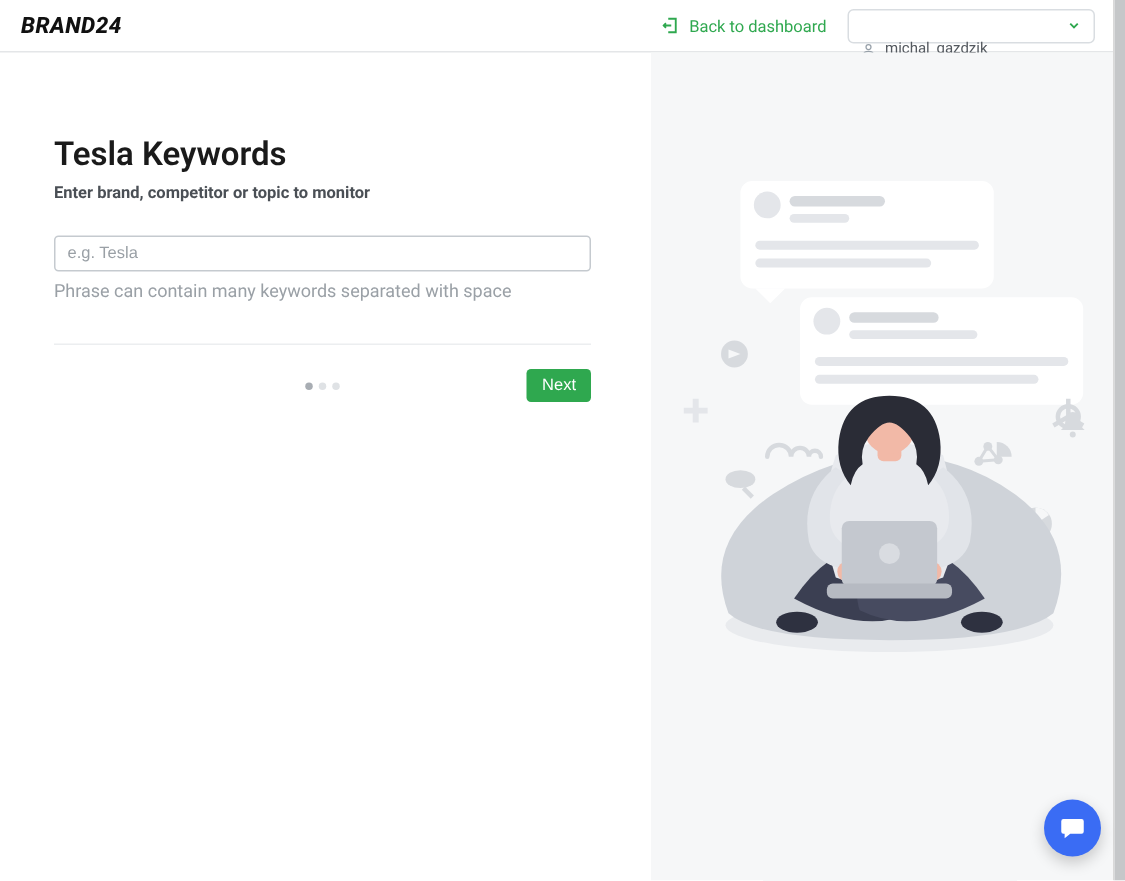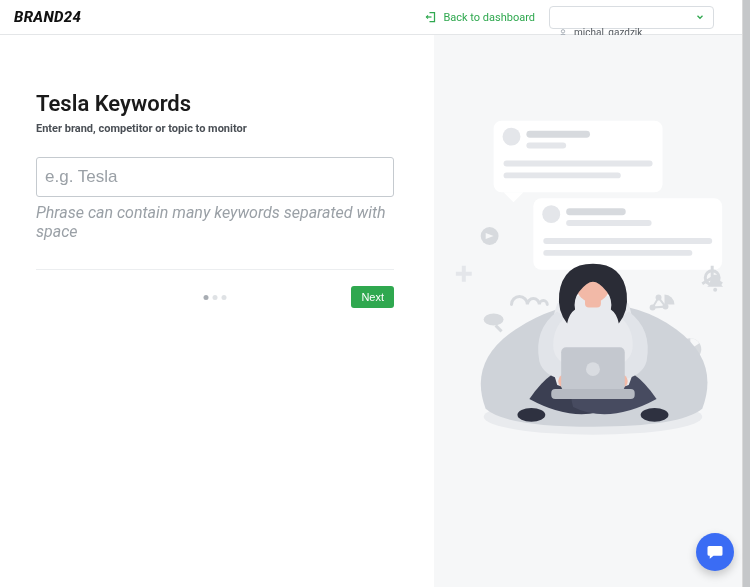--- a/index.html
+++ b/index.html
@@ -2,37 +2,37 @@
 <html><head>
 <meta charset="utf-8">
 <style>
   *{box-sizing:border-box;margin:0;padding:0;}
   html,body{width:750px;height:587px;font-family:-apple-system,BlinkMacSystemFont,"Segoe UI",Roboto,Helvetica,Arial,sans-serif;background:#fff;overflow:hidden;position:relative;}
   .page{display:flex;flex-direction:column;width:743px;height:587px;border-right:1px solid #d9d9d9;}
   
   .outrack{position:absolute;right:0;top:0;width:7px;height:587px;background:#f1f1f1;}
   .outhumb{position:absolute;right:0;top:0;width:7px;height:587px;background:#c5c7c9;border-radius:0;}
   
-  header{height:35px;display:flex;align-items:center;justify-content:space-between;padding:0 28px 0 14px;border-bottom:1px solid #e4e6e8;}
+  header{height:35px;display:flex;align-items:center;justify-content:space-between;padding:0 12px 0 14px;border-bottom:1px solid #e4e6e8;}
   .brand{font-weight:800;font-size:15px;letter-spacing:.3px;color:#111;font-style:italic;}
   .hright{display:flex;align-items:center;gap:14px;}
   .backlink{display:flex;gap:6px;color:#2fa84f;font-size:11px;text-decoration:none;}
   .backlink svg{width:12px;height:12px;}
   .userdd{display:flex;align-items:center;width:165px;height:23px;border:1px solid #d9dde1;border-radius:4px;padding:0 8px;justify-content:space-between;font-size:10px;color:#54595f;}
   .userdd .uleft{display:flex;align-items:center;gap:6px;margin-top:31px;}
   .userdd svg{width:10px;height:10px;}
   
   .body{flex:1;display:flex;min-height:0;}
   .left{width:434px;padding:56px 36px 0 36px;position:relative;}
   .right{flex:1;background:#f6f7f8;position:relative;overflow:hidden;}
   h1{font-size:22px;font-weight:600;color:#1a1a1a;margin-bottom:6px;}
   .sub{font-size:11px;color:#4a4f55;margin-bottom:22px;font-weight:bold;}
-  .kwinput{width:358px;height:40px;border:1px solid #c5cacf;border-radius:3px;padding:0 8px;font-size:17px;color:#333;background:#fff;}
+  .kwinput{width:358px;height:24px;border:1px solid #c5cacf;border-radius:3px;padding:0 8px;font-size:11px;color:#333;background:#fff;}
   .kwinput::placeholder{color:#9aa0a6;}
-  .hint{font-size:16px;color:#9aa0a6;margin-top:6px;font-style:italic;}
+  .hint{font-size:12px;color:#9aa0a6;margin-top:6px;}
   .divider{border:none;border-top:1px solid #eceef0;margin:28px 0 0 0;width:358px;}
   .steprow{width:358px;display:flex;align-items:center;justify-content:flex-end;margin-top:16px;position:relative;height:22px;}
   .dots{position:absolute;left:50%;transform:translateX(-50%);display:flex;gap:4px;}
   .dot{width:5px;height:5px;border-radius:50%;background:#dfe2e5;}
   .dot.active{background:#a8adb3;}
   .nextbtn{background:#2fa84f;color:#fff;border:none;border-radius:3px;font-size:11px;padding:5px 10px;cursor:pointer;}
   
   .chat{position:absolute;right:16px;bottom:16px;width:38px;height:38px;border-radius:50%;background:#3a6cf4;display:flex;align-items:center;justify-content:center;box-shadow:0 4px 10px rgba(0,0,0,.2);}
   .chat svg{width:18px;height:18px;fill:#fff;}
   

